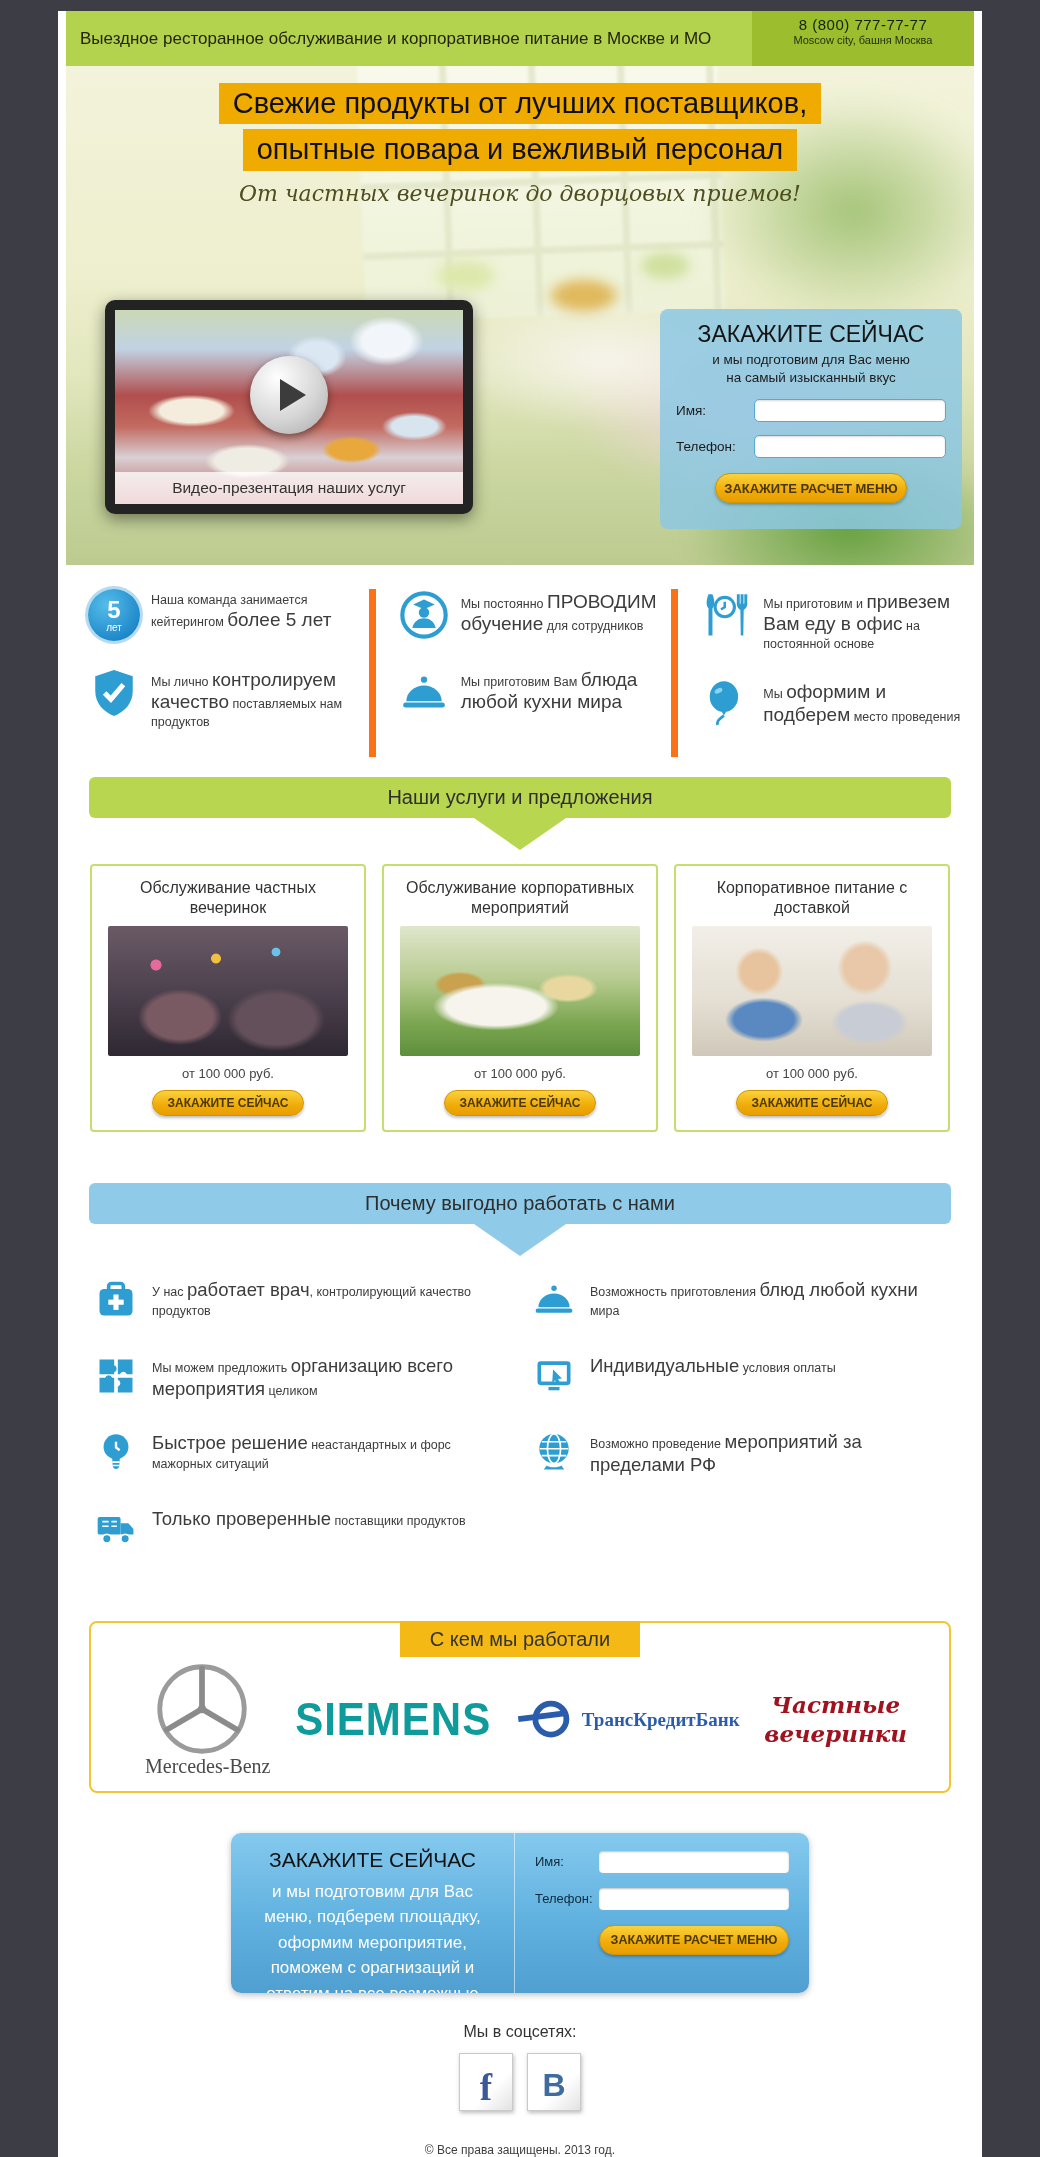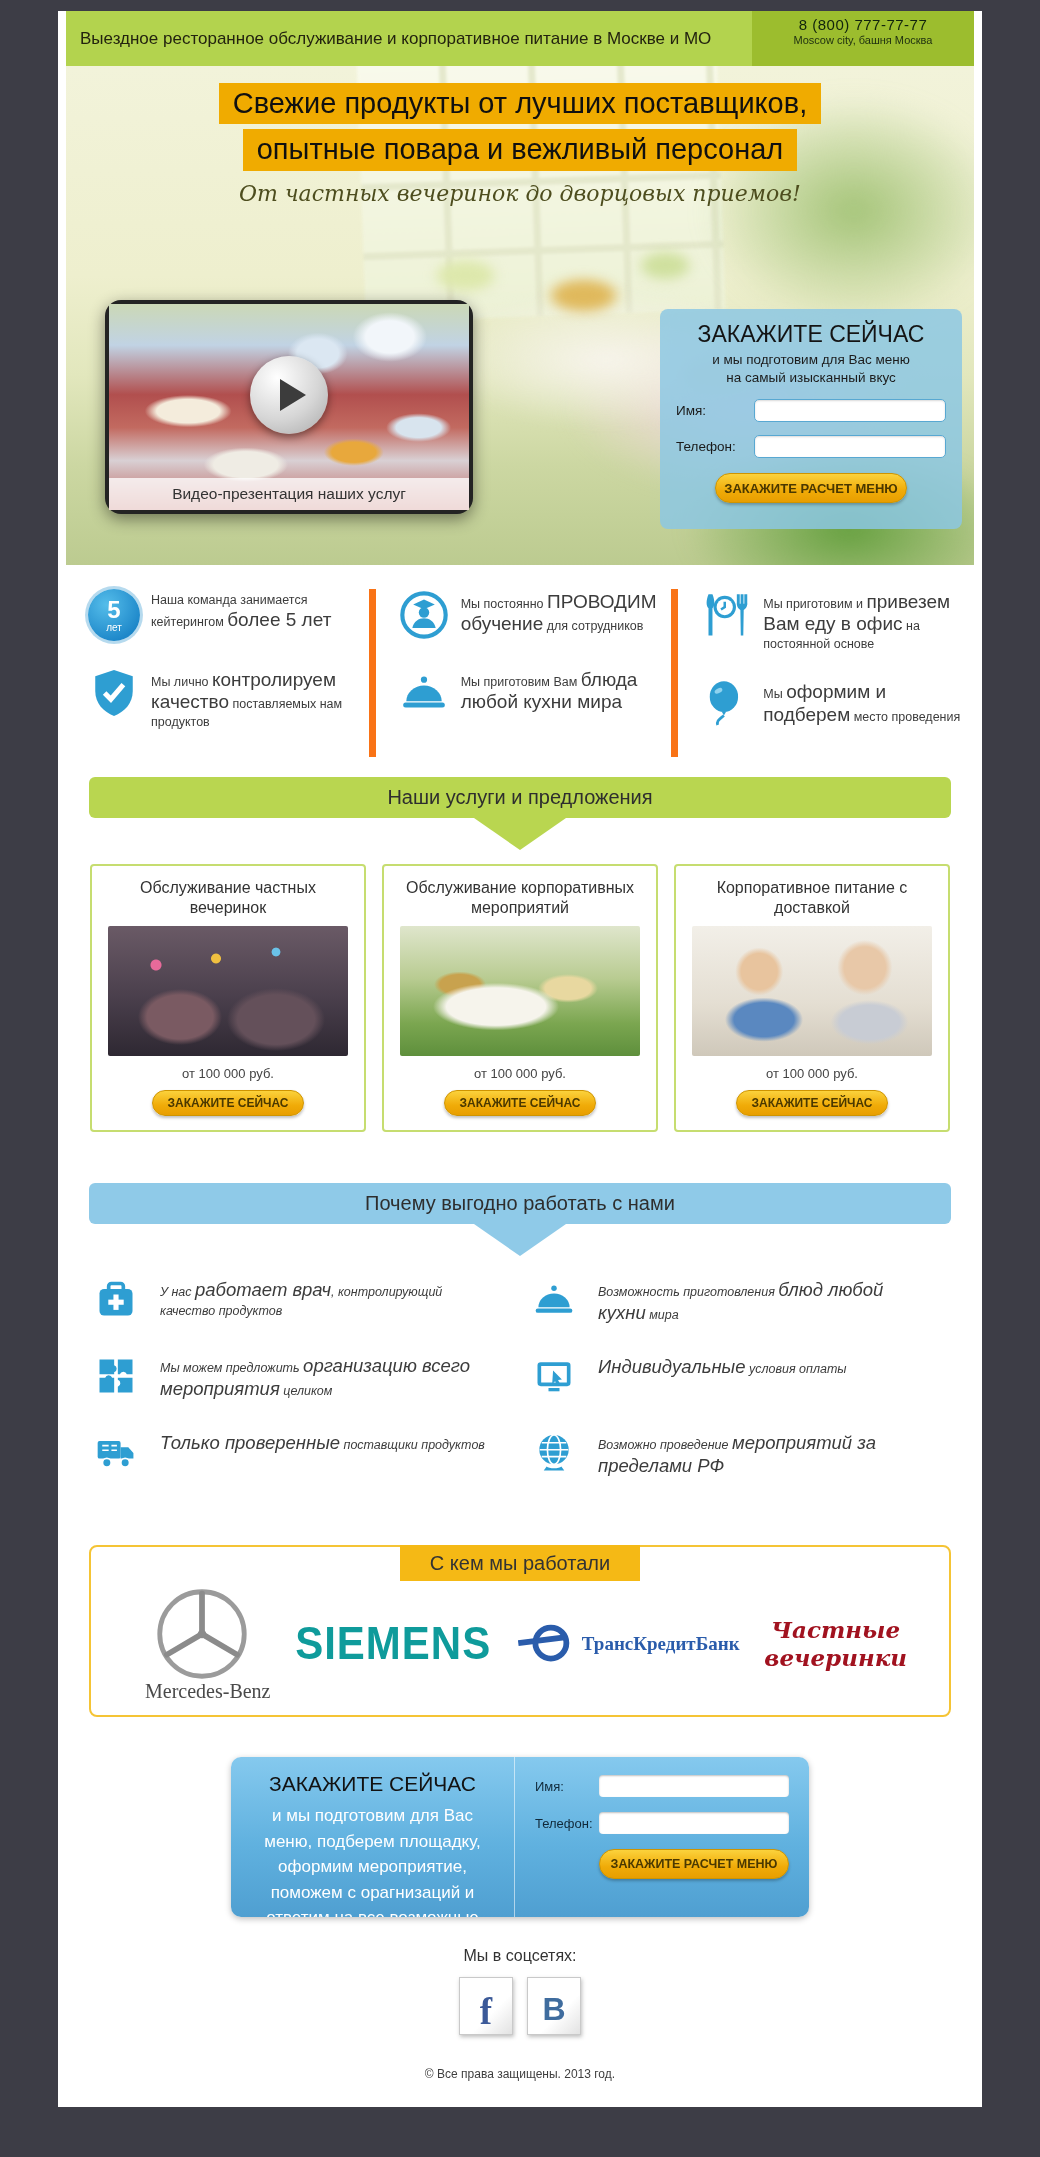--- a/index.html
+++ b/index.html
@@ -44,21 +44,21 @@
 
   .headline{position:relative;text-align:center;padding-top:17px;z-index:3;}
   .hl{display:inline-block;background:#f0ab00;color:#101010;font-size:29px;
       padding:4px 14px;line-height:1.15;}
   .hl2{margin-top:5px;}
   .subtitle{position:relative;z-index:3;text-align:center;margin-top:10px;
     font-family:"DejaVu Serif",serif;font-style:italic;font-size:22px;color:#4d4d1e;}
 
   
   .video{position:absolute;left:39px;top:234px;width:368px;height:214px;z-index:4;
-    background:#232323;border-radius:16px;padding:4px;box-sizing:border-box;
+    background:#232323;border-radius:10px;padding:10px;box-sizing:border-box;
     box-shadow:0 5px 16px rgba(0,0,0,.45);}
   .vthumb{position:relative;width:100%;height:100%;overflow:hidden;
     background:
       radial-gradient(60px 40px at 78% 16%,#f2f6fa 0 40%,rgba(0,0,0,0) 62%),
       radial-gradient(46px 32px at 58% 24%,#dbe7f2 0 45%,rgba(0,0,0,0) 65%),
       radial-gradient(70px 26px at 22% 52%,#f4ecdc 0 45%,rgba(0,0,0,0) 62%),
       radial-gradient(44px 20px at 68% 72%,#e8a83c 0 50%,rgba(0,0,0,0) 68%),
       radial-gradient(64px 26px at 38% 78%,#efece4 0 50%,rgba(0,0,0,0) 66%),
       radial-gradient(50px 22px at 86% 60%,#d8e4ee 0 45%,rgba(0,0,0,0) 65%),
       linear-gradient(180deg,#cbd8b6 0%,#c1d3e4 20%,#b14f4e 44%,#c26a60 60%,#d9d0d4 76%,#b85a52 100%);}
@@ -137,21 +137,21 @@
       linear-gradient(180deg,#f2efe8 0%,#e4ded2 60%,#cfc8ba 100%);}
   .card-price{font-size:13px;color:#444;margin-top:10px;}
   .card .gold-btn{margin:9px auto 0;width:152px;height:26px;font-size:12px;border-radius:13px;}
 
   
   .why{display:flex;padding:22px 4px 8px 28px;}
   .wcol{width:50%;box-sizing:border-box;padding-right:26px;}
   .wfeat{display:flex;gap:12px;margin-bottom:30px;}
   .wicon{flex:0 0 46px;height:46px;}
   .wicon svg{width:44px;height:44px;}
-  .wtext{margin:1px 8px 0;font-size:12.5px;color:#3c3c3c;line-height:1.5;font-style:italic;}
+  .wtext{margin:1px 0 0;font-size:12.5px;color:#3c3c3c;line-height:1.5;}
   .wtext b{font-weight:normal;font-size:18.5px;line-height:1.15;}
 
   
   .partners{position:relative;width:862px;box-sizing:border-box;margin:30px auto 0;height:172px;
     border:2px solid #f5c435;border-radius:8px;background:#fff;}
   .ptab{position:absolute;top:-2px;left:50%;transform:translateX(-50%);
     width:240px;height:36px;background:#f5b915;text-align:center;
     font-size:20px;color:#333;line-height:36px;}
   .logo-row{display:flex;align-items:center;justify-content:space-between;
     height:100%;padding:30px 42px 4px;box-sizing:border-box;}
@@ -371,20 +371,32 @@
               <path d="M3 13h3.1a2 2 0 0 1 3.8 0H11v8H3z" fill="#2e9ed2"></path>
               <path d="M13 13h8v8h-8v-3.2a2 2 0 0 0 0-3.8z" fill="#2e9ed2"></path>
             </svg>
         </span>
         <p class="wtext"><span>Мы можем предложить</span>
           <b>организацию всего мероприятия</b><span> целиком</span></p>
       </div>
       <div class="wfeat">
         <span class="wicon">
           <svg viewBox="0 0 24 24">
+              <circle cx="12" cy="8.6" r="6.8" fill="#2e9ed2"></circle>
+              <path d="M9.9 14.6h4.2l-.3 4.4c0 1-.8 1.7-1.8 1.7s-1.8-.7-1.8-1.7z" fill="#2e9ed2"></path>
+              <path d="M10 17h4M10 18.8h4" stroke="#fff" stroke-width=".9"></path>
+              <path d="M12 5.8v3.2l2 1.5" stroke="#fff" stroke-width="1.3" fill="none"></path>
+            </svg>
+        </span>
+        <p class="wtext"><span></span>
+          <b>Быстрое решение</b><span> неастандартных и форс мажорных ситуаций</span></p>
+      </div>
+      <div class="wfeat">
+        <span class="wicon">
+          <svg viewBox="0 0 24 24">
               <rect x="2" y="5.5" width="12.5" height="9.5" rx="1" fill="#2e9ed2"></rect>
               <path d="M14.5 8.8h4.2L21.5 12v3h-7z" fill="#2e9ed2"></path>
               <circle cx="7" cy="17.3" r="2.4" fill="#2e9ed2" stroke="#fff" stroke-width="1"></circle>
               <circle cx="17" cy="17.3" r="2.4" fill="#2e9ed2" stroke="#fff" stroke-width="1"></circle>
               <path d="M4.5 8h3.5M4.5 10.5h3.5M9.5 8h3M9.5 10.5h3" stroke="#fff" stroke-width=".9"></path>
             </svg>
         </span>
         <p class="wtext"><span></span>
           <b>Только проверенные</b><span> поставщики продуктов</span></p>
       </div>

